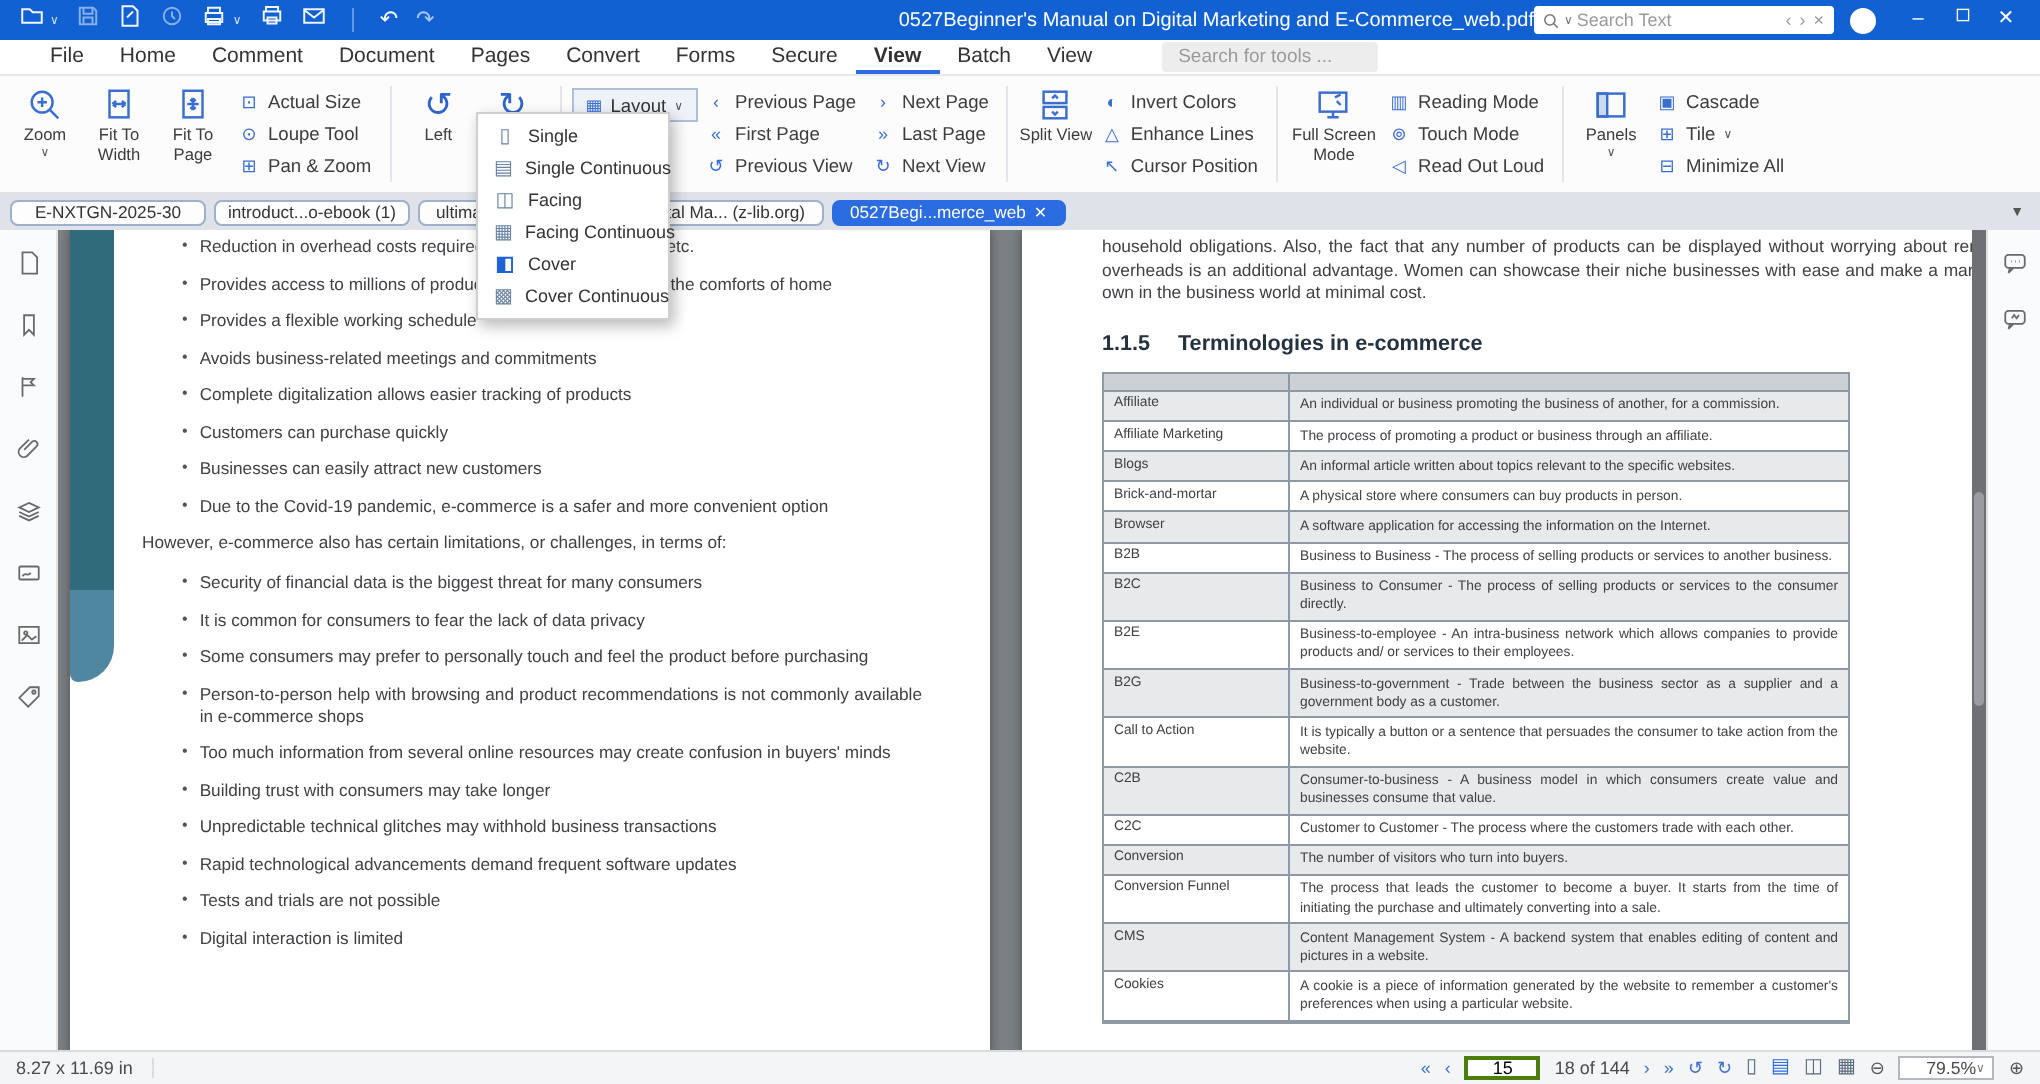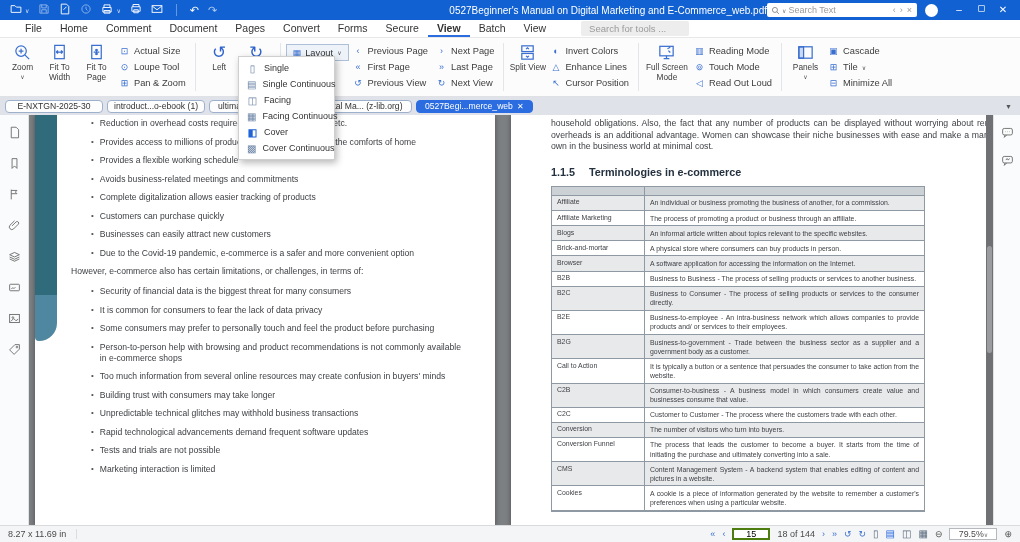--- a/index.html
+++ b/index.html
@@ -104,21 +104,21 @@
 
   
   .statusbar { height:17px; background:#f4f5f6; border-top:1px solid #d8dadc; display:flex; align-items:center; font-size:9px; color:#4a4a4a; padding:0 8px; }
   .sb-size { padding-right:10px; border-right:1px solid #ddd; }
   .sb-right { margin-left:auto; display:flex; align-items:center; gap:7px; }
   .sb-btn { color:#3a6fd0; font-size:9px; }
   .sb-input { width:38px; height:12px; border:2px solid #4d7c0f; background:#fff; font-size:9px; text-align:center; outline:none; }
   .sb-count { color:#4a4a4a; }
   .mini { color:#5a6b7e; font-size:10px; line-height:1; }
   .mini.active { color:#2b6ce0; }
-  .zoombox { width:48px; height:12px; border:1px solid #b5b9bd; background:#fff; display:flex; align-items:center; justify-content:center; padding:0 4px; font-size:8.8px; }
+  .zoombox { width:48px; height:12px; border:1px solid #b5b9bd; background:#fff; display:flex; align-items:center; justify-content:flex-end; padding:0 4px; font-size:8.8px; }
   .zoombox .sc { font-size:6px; color:#777; }
 </style>
 </head>
 <body>
 
 <div class="titlebar">
   <div class="qa">
     <span><svg viewBox="0 0 16 16">
           <path d="M1.5 3.5h5l2 2h6v7h-13z"></path>
         </svg></span>
@@ -560,21 +560,21 @@
             <span>Rapid technological advancements demand frequent software updates</span>
           </div>
 
           <div class="bullet">
             <span class="dot">•</span>
             <span>Tests and trials are not possible</span>
           </div>
 
           <div class="bullet">
             <span class="dot">•</span>
-            <span>Marketing interaction is limited</span>
+            <span>Digital interaction is limited</span>
           </div>
 
       </div>
     </div>
 
     <div class="page page-right">
       <div class="deco-navy"></div>
       <div class="deco-navy2"></div>
       <div class="para" style="padding-right:26px">household obligations. Also, the fact that any number of products can be displayed without worrying about rentals and overheads is an additional advantage. Women can showcase their niche businesses with ease and make a mark of their own in the business world at minimal cost.</div>
       <div class="h115">

